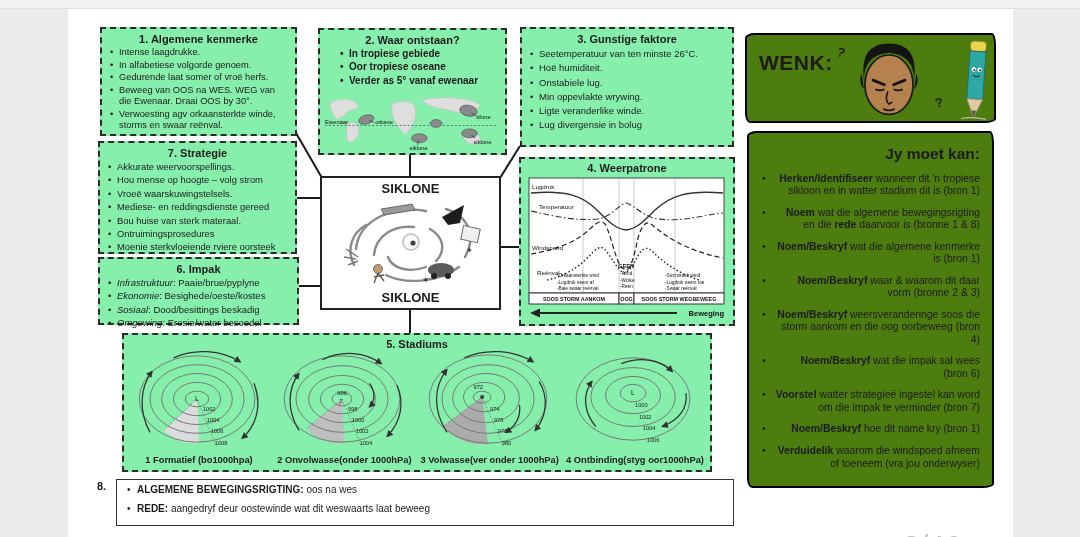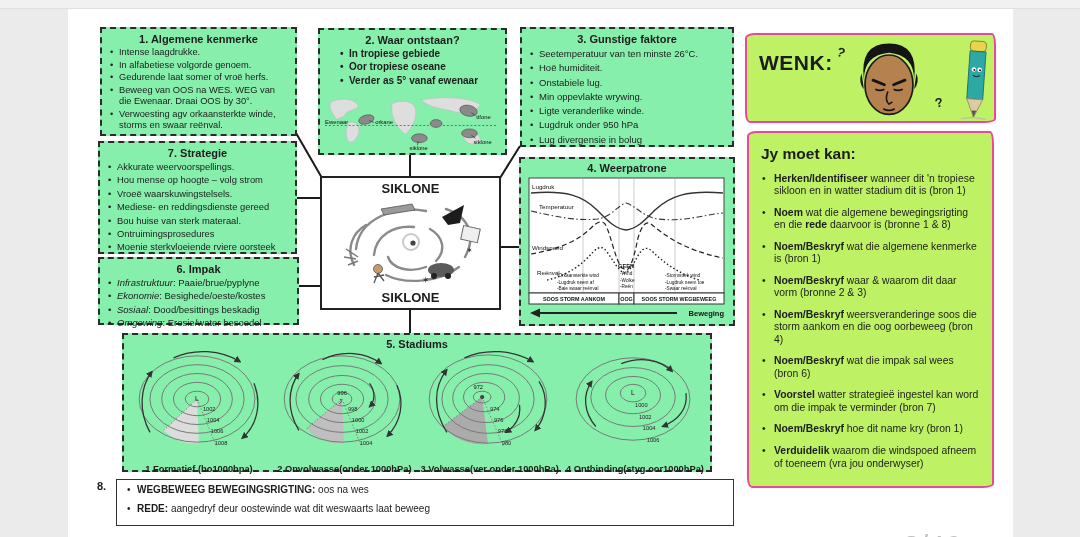--- a/index.html
+++ b/index.html
@@ -11,23 +11,23 @@
   .solid-box{position:absolute;border:2.5px solid #222;background:#fff;box-sizing:border-box;}
   .box-title{font-weight:bold;font-size:11px;text-align:center;margin:1px 0 2px 0;}
   ul.blist{list-style:none;margin:0;padding:0;font-size:9.3px;line-height:1.24;}
   ul.blist li{position:relative;padding-left:11px;margin-bottom:1px;}
   ul.blist li::before{content:"•";position:absolute;left:2px;top:0;}
   ul.bold-items{font-weight:bold;font-size:10px;}
   .lead-italic{font-style:italic;}
   .connectors{position:absolute;left:0;top:0;pointer-events:none;}
   .stadium-row{position:absolute;left:128px;top:348px;width:578px;display:flex;justify-content:space-between;}
   .stadium{width:142px;text-align:center;}
-  .stadium .cap{font-weight:bold;font-size:9.3px;margin-top:10px;white-space:nowrap;}
-  .wavy-box{position:absolute;border:2px solid #ec4899;background:#bef264;box-sizing:border-box;
-    border-radius:10px 4px 12px 5px / 5px 12px 4px 10px;}
+  .stadium .cap{font-weight:bold;font-size:9.3px;margin-top:1px;white-space:nowrap;}
+  .wavy-box{position:absolute;border:2px solid #000000;background:#4d7c0f;box-sizing:border-box;
+    border-radius:10px 4px 12px 5px / 5px 12px 4px 10px;text-align:right;}
   .wenk-label{position:absolute;left:12px;top:16px;font-size:21px;font-weight:bold;letter-spacing:.5px;}
   .qmark{position:absolute;font-size:13px;font-weight:bold;color:#222;}
   .goals-title{font-size:15.5px;font-weight:bold;margin:0 0 10px 0;}
   ul.goals{list-style:none;margin:0;padding:0;font-size:10.4px;line-height:1.18;}
   ul.goals li{position:relative;padding-left:13px;margin-bottom:9.5px;}
   ul.goals li::before{content:"•";position:absolute;left:1px;top:0;}
   .b8-box{position:absolute;border:1.5px solid #333;background:#fff;box-sizing:border-box;padding:4px 8px;}
   .b8-box ul{list-style:none;margin:0;padding:0;font-size:10px;line-height:1.2;}
   .b8-box li{position:relative;padding-left:12px;margin-bottom:7px;}
   .b8-box li::before{content:"•";position:absolute;left:2px;}
@@ -104,21 +104,20 @@
 </div>
 
 <div class="dashed-box" style="left:520px;top:27px;width:214px;height:120px;">
   <div class="box-title">3. Gunstige faktore</div>
   <ul class="blist" style="font-size:9.5px;line-height:1.4;">
     <li>Seetemperatuur van ten minste 26°C.</li>
     <li>Hoë humiditeit.</li>
     <li>Onstabiele lug.</li>
     <li>Min oppevlakte wrywing.</li>
     <li>Ligte veranderlike winde.</li>
-    <li>Lugdruk onder 950 hPa</li>
     <li>Lug divergensie in bolug</li>
   </ul>
 </div>
 
 <div class="dashed-box" style="left:98px;top:141px;width:199px;height:113px;">
   <div class="box-title">7. Strategie</div>
   <ul class="blist" style="font-size:9.4px;line-height:1.32;">
     <li>Akkurate weervoorspellings.</li>
     <li>Hou mense op hoogte – volg strom</li>
     <li>Vroeë waarskuwingstelsels.</li>
@@ -360,21 +359,21 @@
         <text x="78" y="96">1006</text>
       </g>
     </svg>
     <div class="cap">4 Ontbinding(styg oor1000hPa)</div>
   </div>
 </div>
 
 <div class="abs" style="left:97px;top:480px;font-weight:bold;font-size:11px;">8.</div>
 <div class="b8-box" style="left:116px;top:479px;width:618px;height:47px;">
   <ul>
-    <li><b>WEGBEWEEG BEWEGINGSRIGTING:</b><span> oos na wes</span></li>
+    <li><b>ALGEMENE BEWEGINGSRIGTING:</b><span> oos na wes</span></li>
     <li><b>REDE:</b><span> aangedryf deur oostewinde wat dit weswaarts laat beweeg</span></li>
   </ul>
 </div>
 
 <div class="wavy-box" style="left:745px;top:33px;width:251px;height:90px;">
   <div class="wenk-label">WENK:</div>
   <span class="qmark" style="left:90px;top:10px;transform:rotate(20deg);">?</span>
   <span class="qmark" style="left:188px;top:60px;transform:rotate(-12deg);">?</span>
   <svg width="76" height="80" viewBox="0 0 64 70" style="position:absolute;left:104px;top:4px;">
     <ellipse cx="32" cy="40" rx="21" ry="26" fill="#b5824f" stroke="#1a1a1a" stroke-width="1.5"></ellipse>

